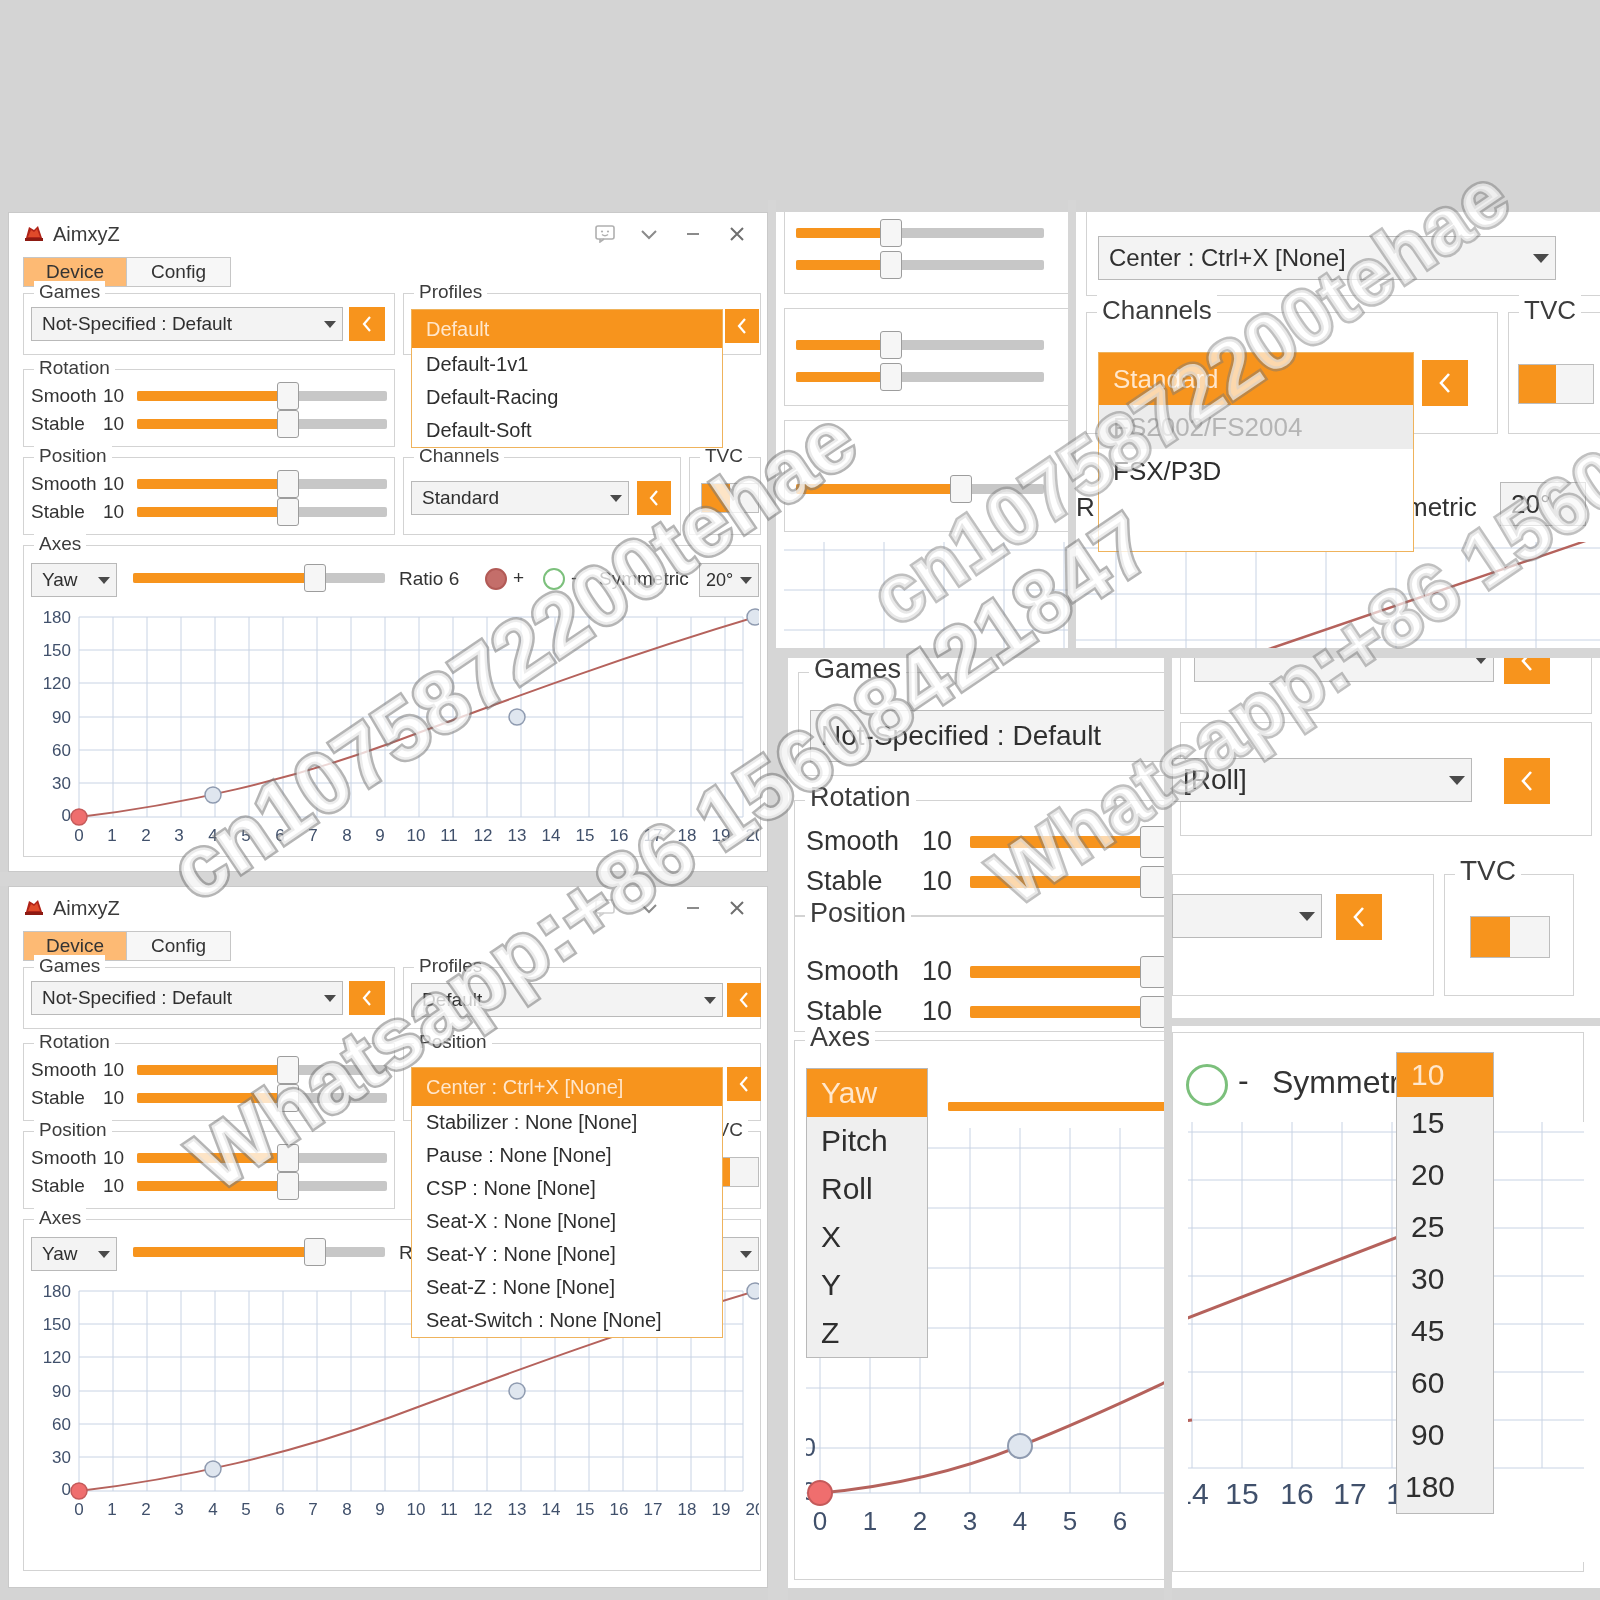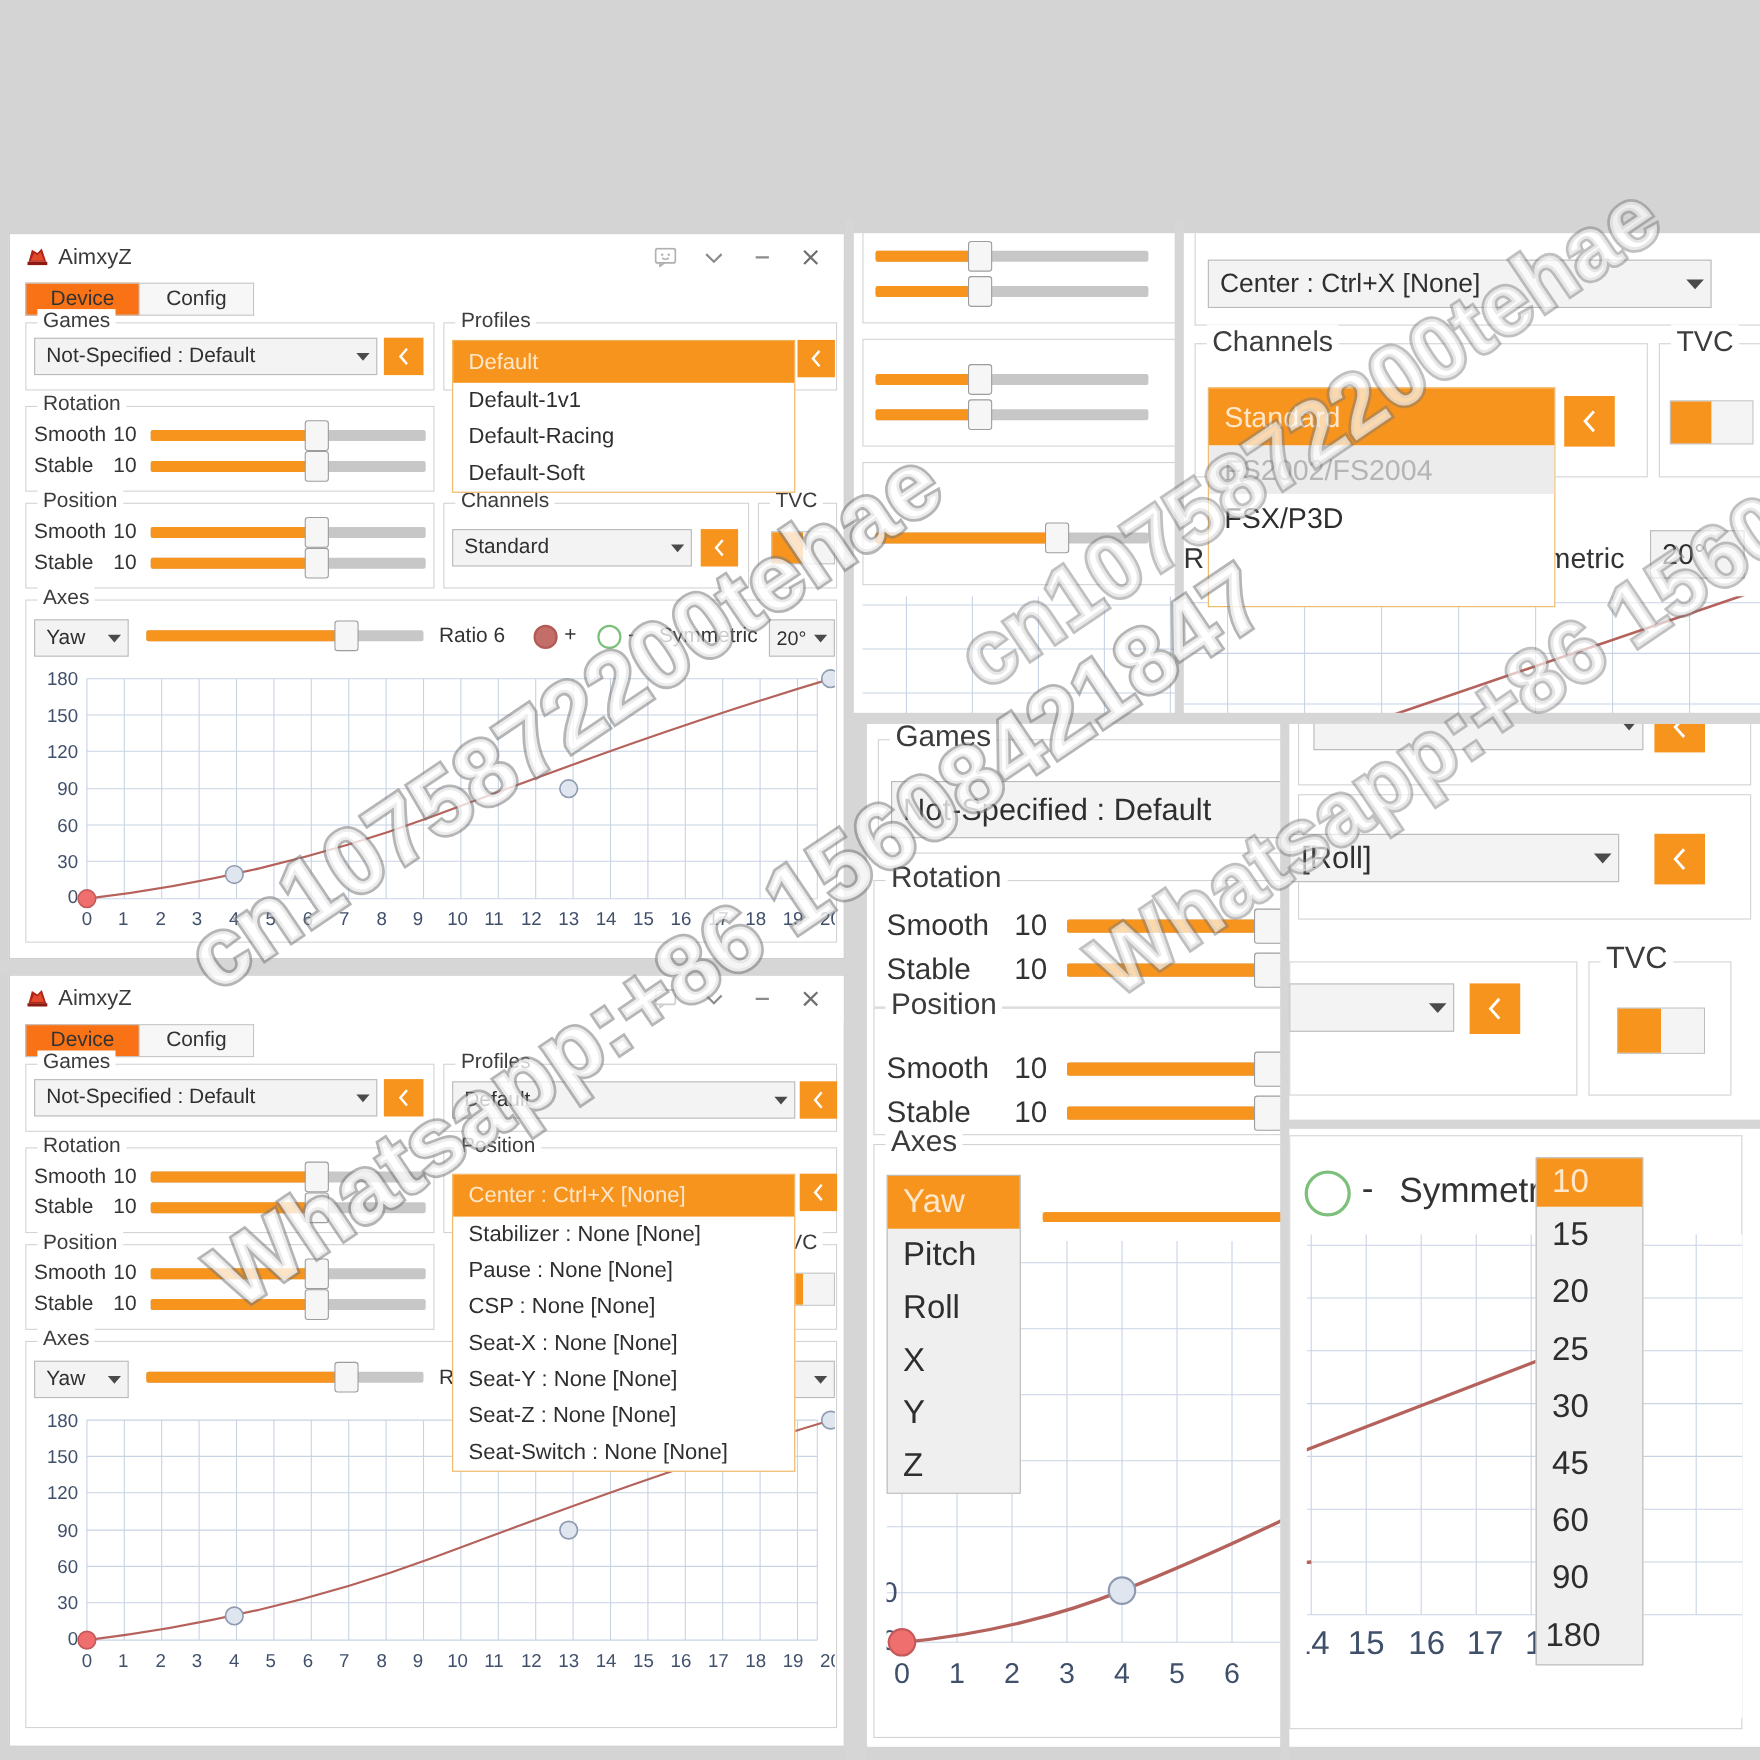--- a/index.html
+++ b/index.html
@@ -33,21 +33,21 @@
   .tb-spacer{flex:1;}
   .tb-btn{width:44px;height:34px;display:flex;align-items:center;justify-content:center;color:#8b8b8b;font-size:20px;}
   .tb-btn svg{display:block;}
 
   
   .tabs{display:flex;padding:0 14px;margin-top:2px;}
   .tab{
     height:30px;min-width:104px;display:flex;align-items:center;justify-content:center;
     border:1px solid #c6c6c6;background:#f4f4f4;font-size:19px;color:#333;box-sizing:border-box;
   }
-  .tab.active{background:#f97316;}
+  .tab.active{background:#fdba74;}
   .tab+.tab{border-left:none;background:#f7f7f7;}
 
   
   .grp{position:absolute;border:1px solid #d3d3d3;box-sizing:border-box;}
   .grp-lbl{position:absolute;top:-13px;left:10px;background:#fff;padding:0 5px;font-size:19px;color:#3c3c3c;white-space:nowrap;}
 
   
   .combo{
     position:absolute;height:34px;background:#f3f3f3;border:1px solid #b9b9b9;box-sizing:border-box;
     display:flex;align-items:center;padding:0 6px 0 10px;font-size:19px;color:#2f2f2f;

